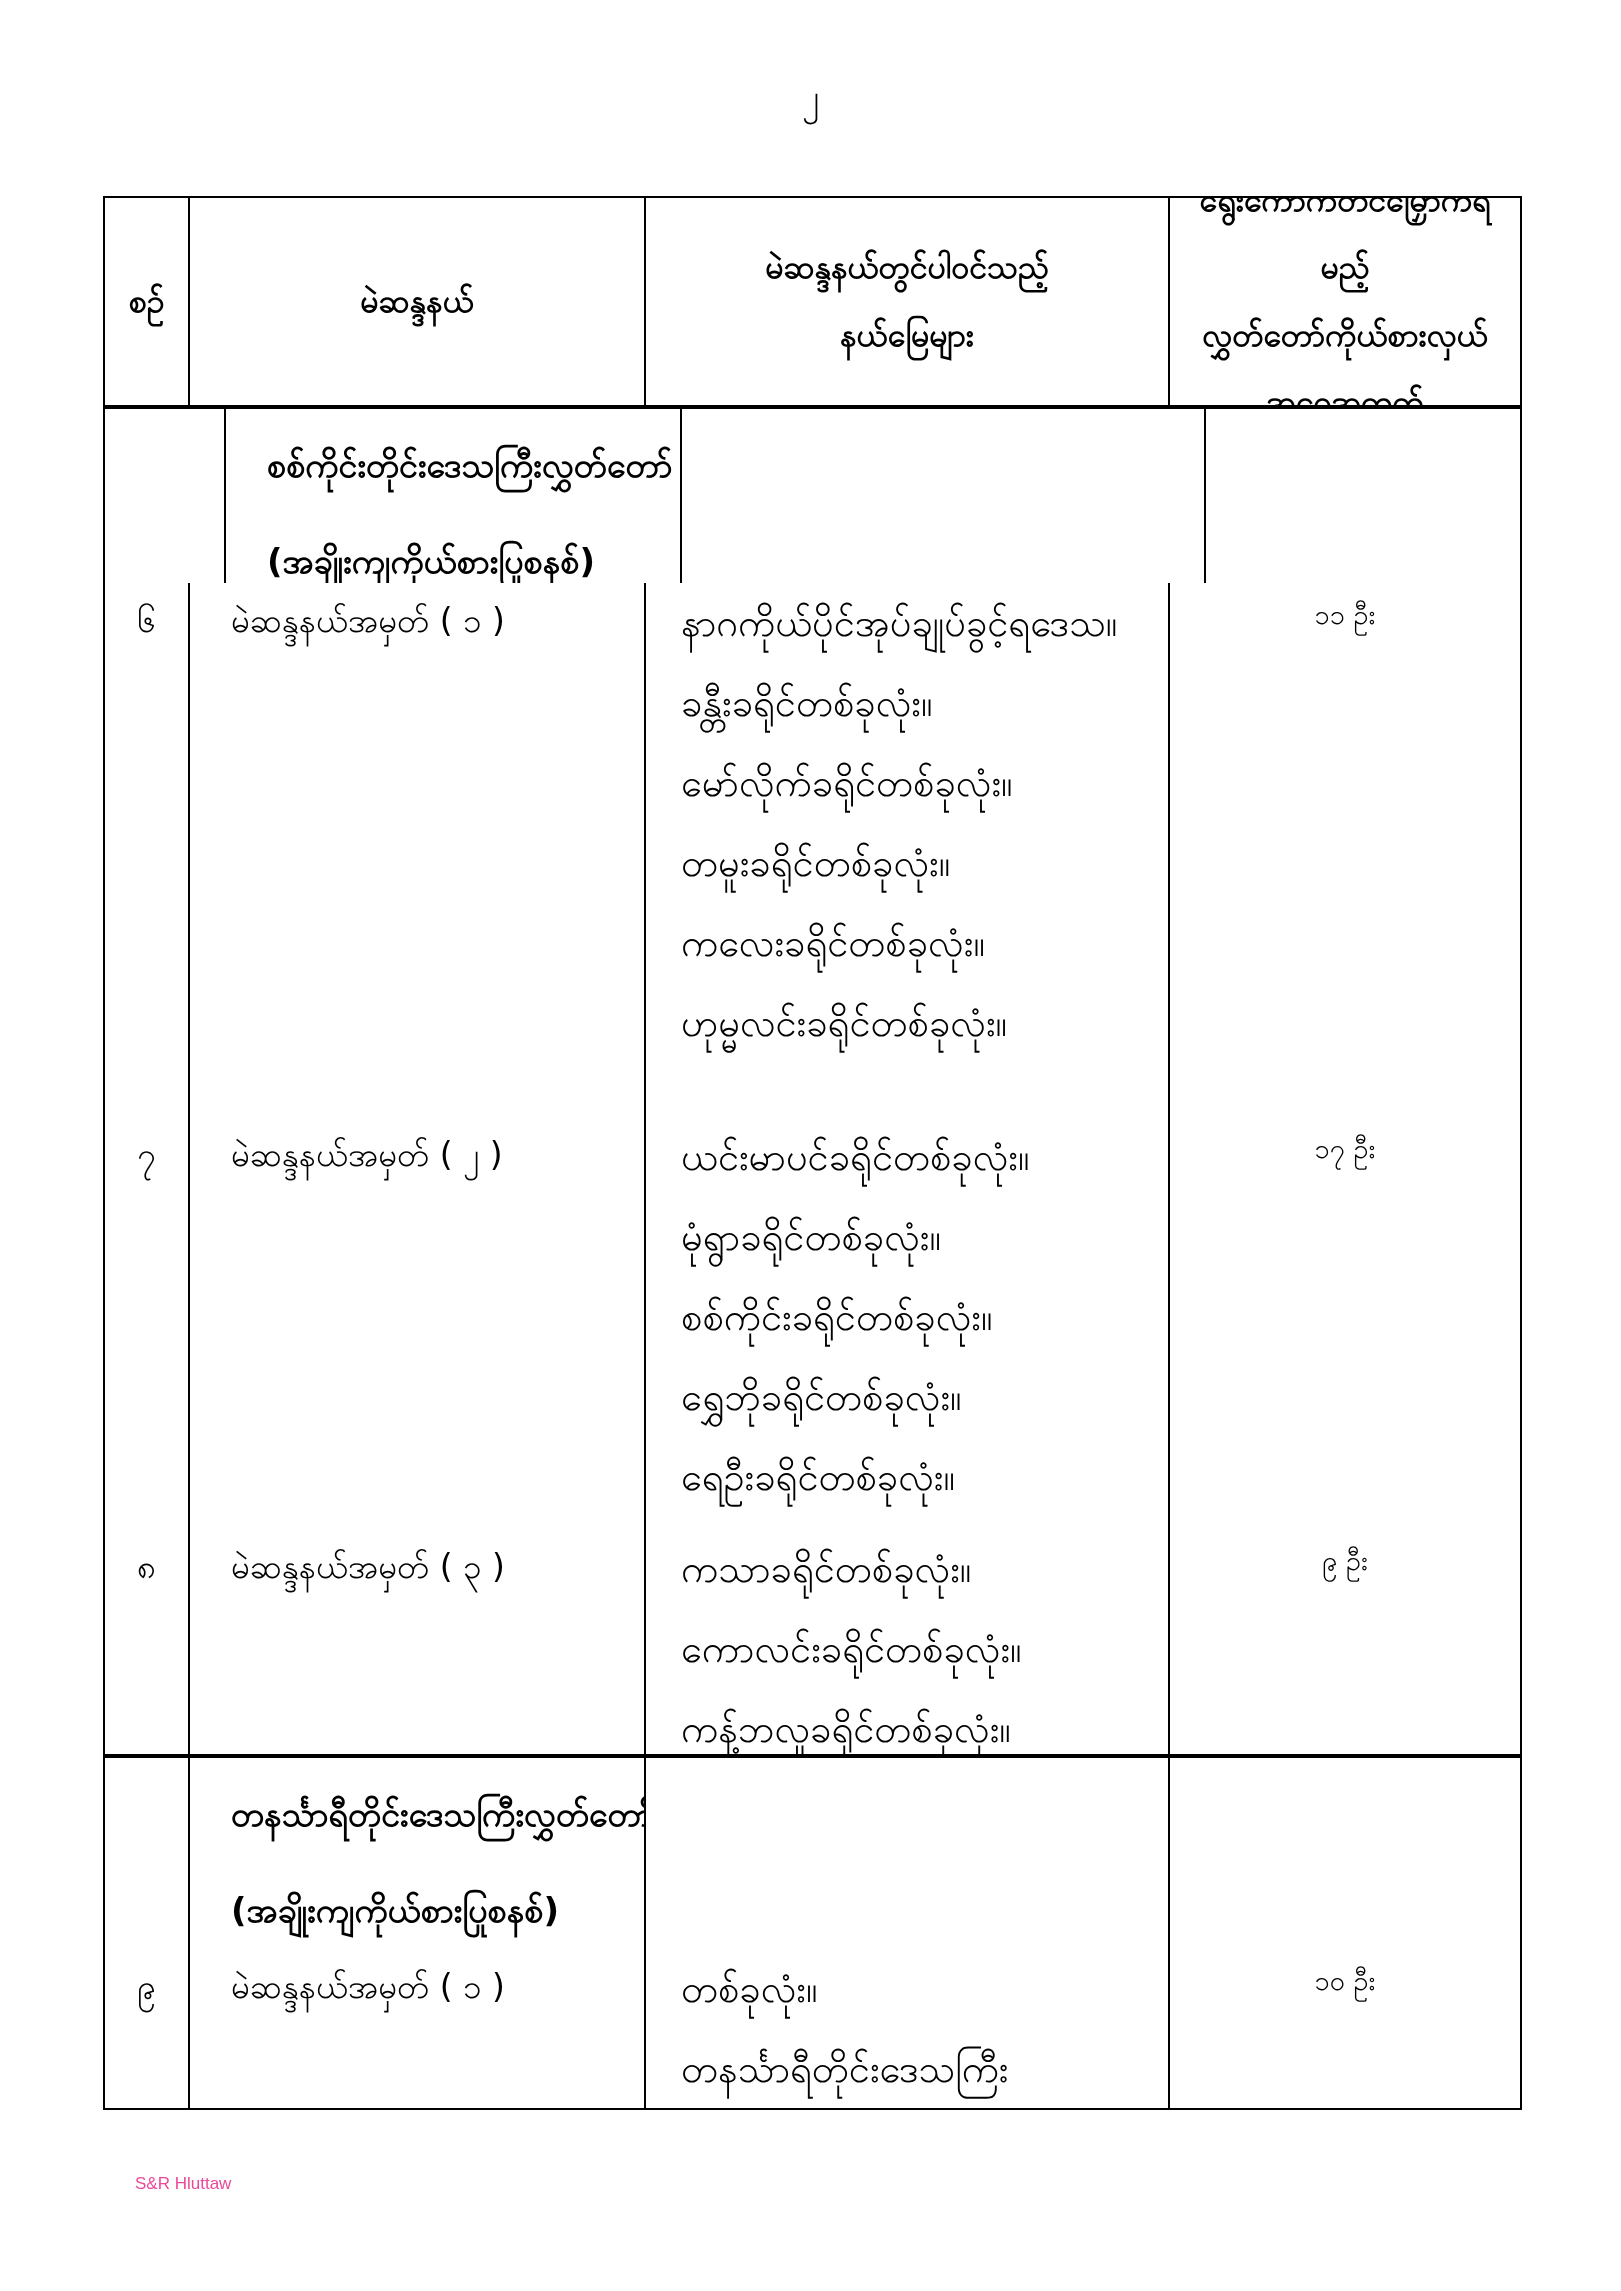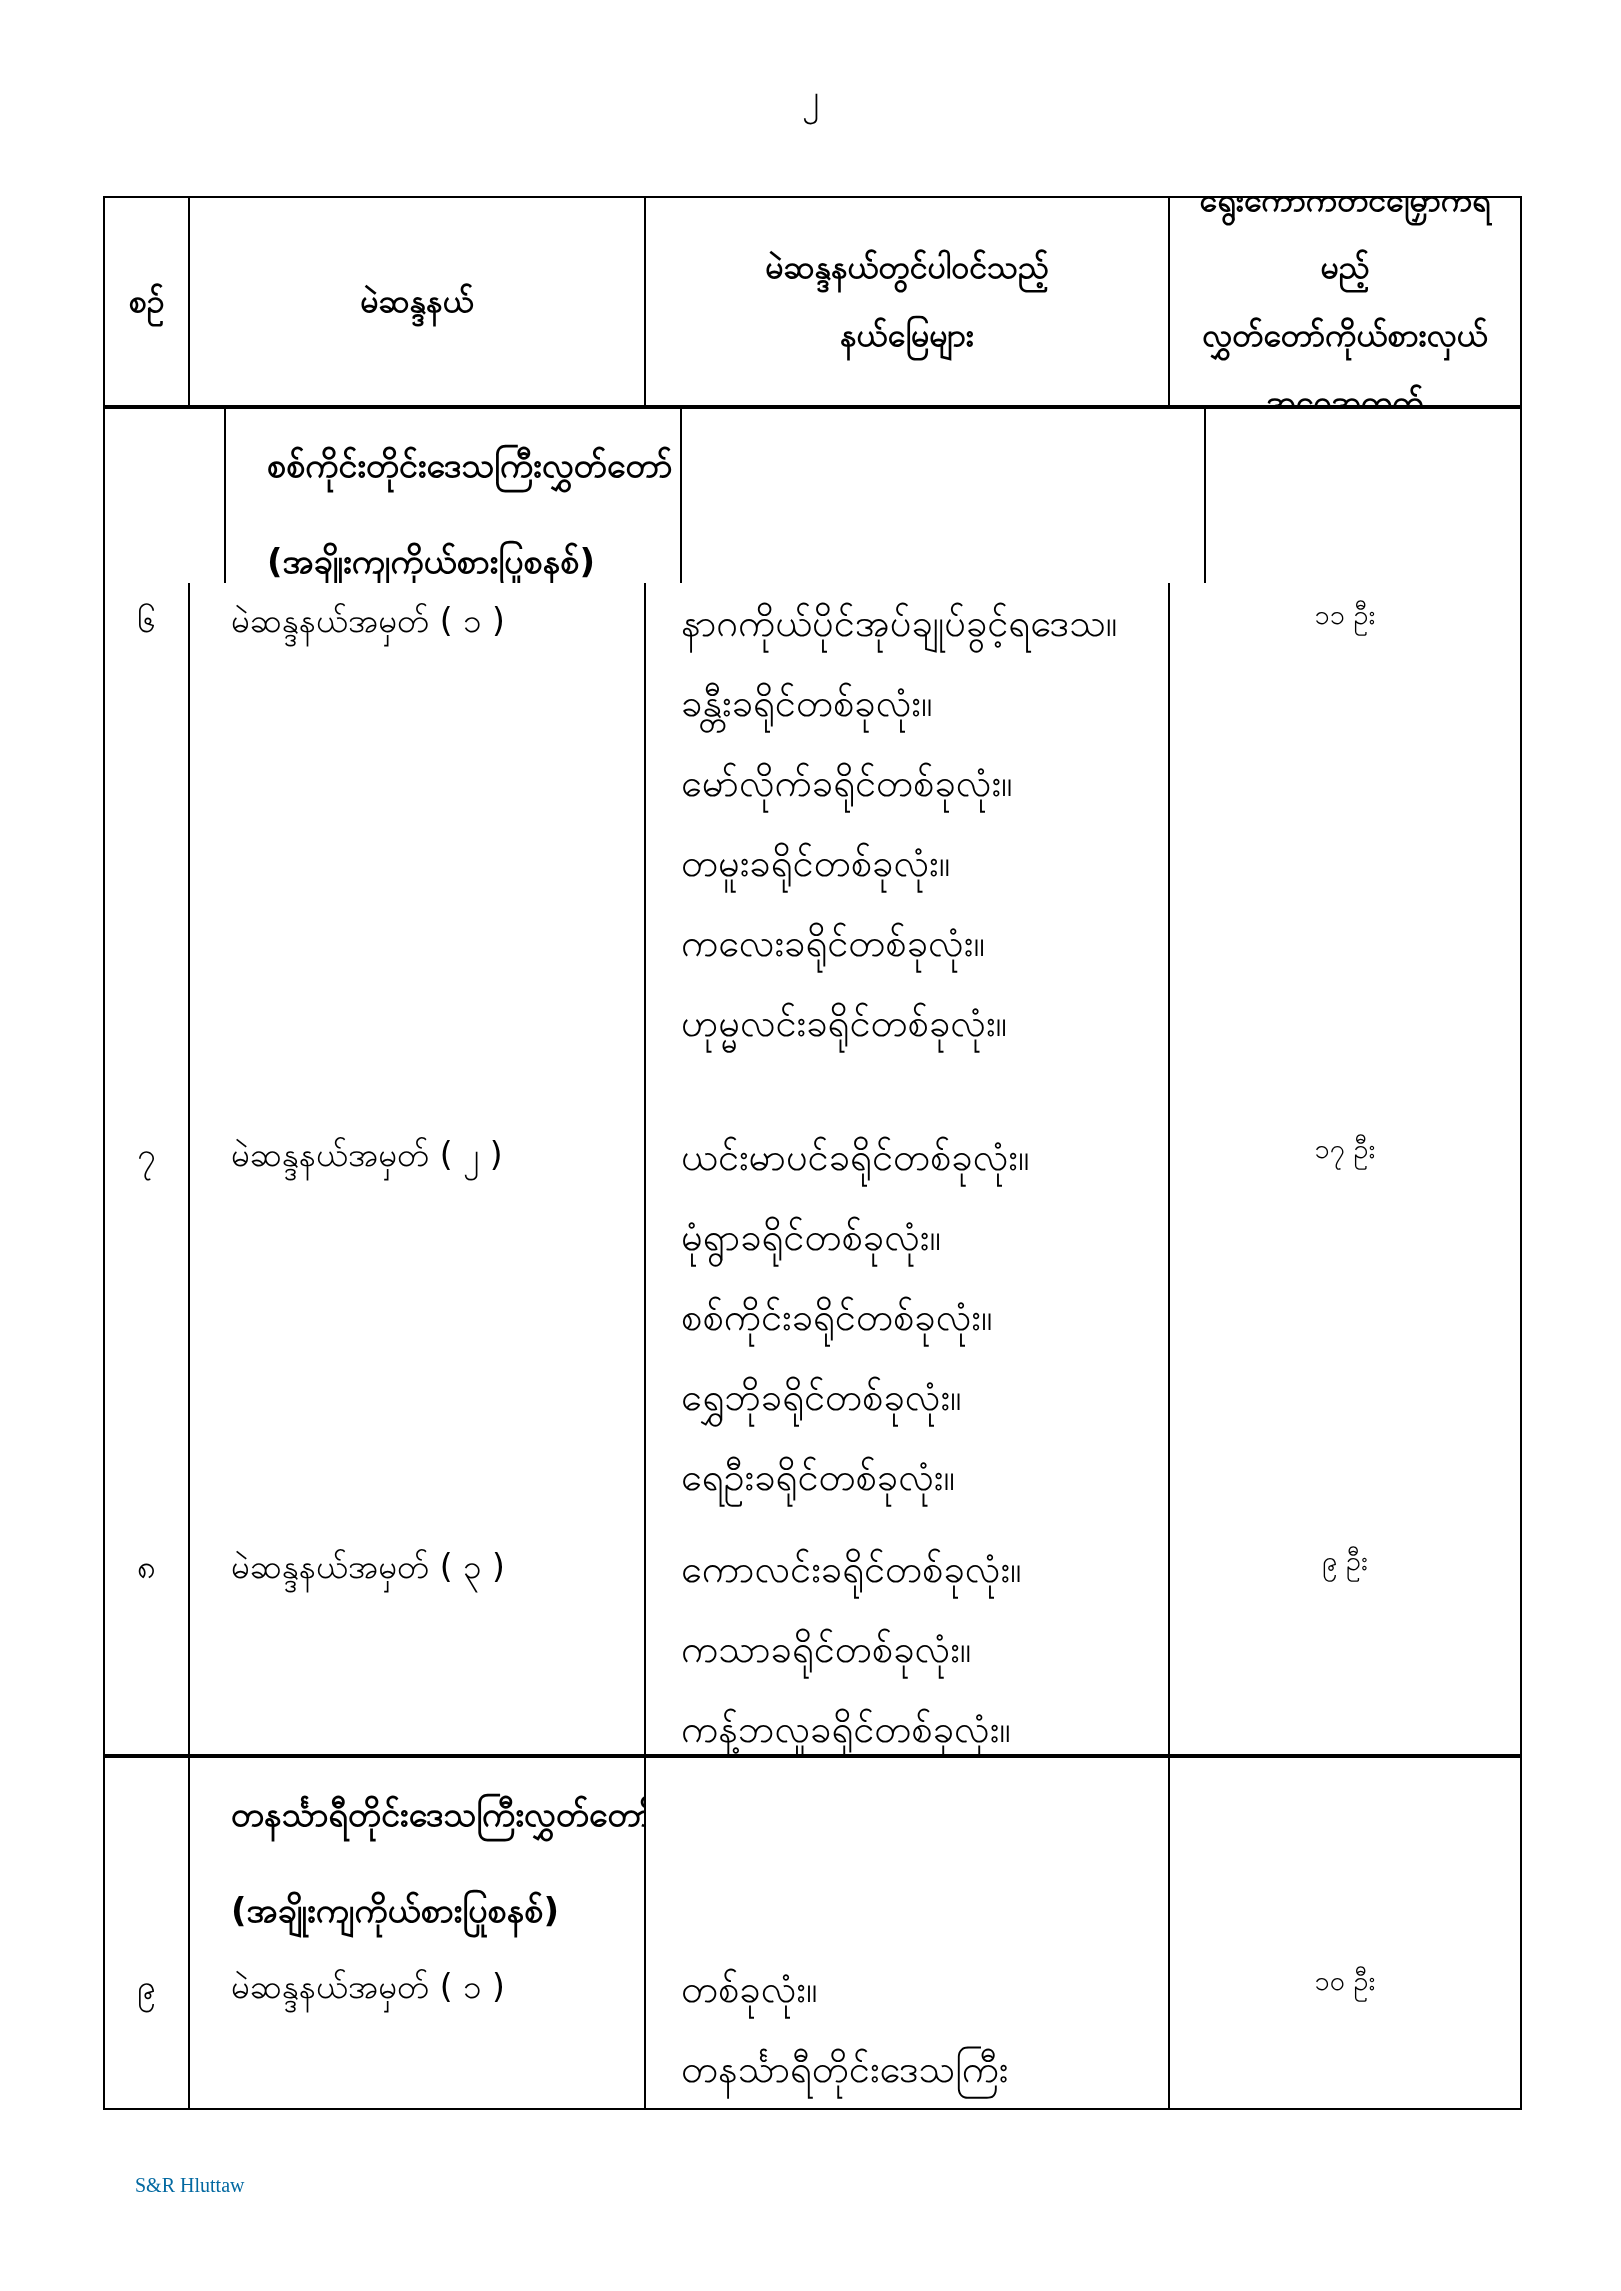--- a/index.html
+++ b/index.html
@@ -80,23 +80,23 @@
     font-size:34px;
     line-height:96px;
     white-space:nowrap;
   }
   .group-head-cell{
     padding-top:7.8px;
   }
   .footer-mark{
     position:absolute;
     left:135px;top:2174px;
-    font-family:Liberation Serif, serif;
-    font-size:20px;
-    color:#0369a1;
+    font-family:Liberation Sans, sans-serif;
+    font-size:17px;
+    color:#ec4899;
   }
 </style>
 </head>
 <body>
 
 <div class="page">
 
   <div class="page-number">၂</div>
 
   <div class="doc-table">
@@ -145,22 +145,22 @@
         <div class="area">ရွှေဘိုခရိုင်တစ်ခုလုံး။</div>
         <div class="area">ရေဦးခရိုင်တစ်ခုလုံး။</div>
       </div>
       <div class="cell c4">၁၇ ဦး</div>
     </div>
 
     <div class="trow r8">
       <div class="cell c1">၈</div>
       <div class="cell c2">မဲဆန္ဒနယ်အမှတ် ( ၃ )</div>
       <div class="cell c3">
+        <div class="area">ကသာခရိုင်တစ်ခုလုံး။</div>
         <div class="area">ကောလင်းခရိုင်တစ်ခုလုံး။</div>
-        <div class="area">ကသာခရိုင်တစ်ခုလုံး။</div>
         <div class="area">ကန့်ဘလူခရိုင်တစ်ခုလုံး။</div>
       </div>
       <div class="cell c4">၉ ဦး</div>
     </div>
 
     <div class="trow s2-head">
       <div class="cell c1"></div>
       <div class="cell c2 group-head-cell">
         <div class="group-title">တနင်္သာရီတိုင်းဒေသကြီးလွှတ်တော်</div>
         <div class="group-title">(အချိုးကျကိုယ်စားပြုစနစ်)</div>

